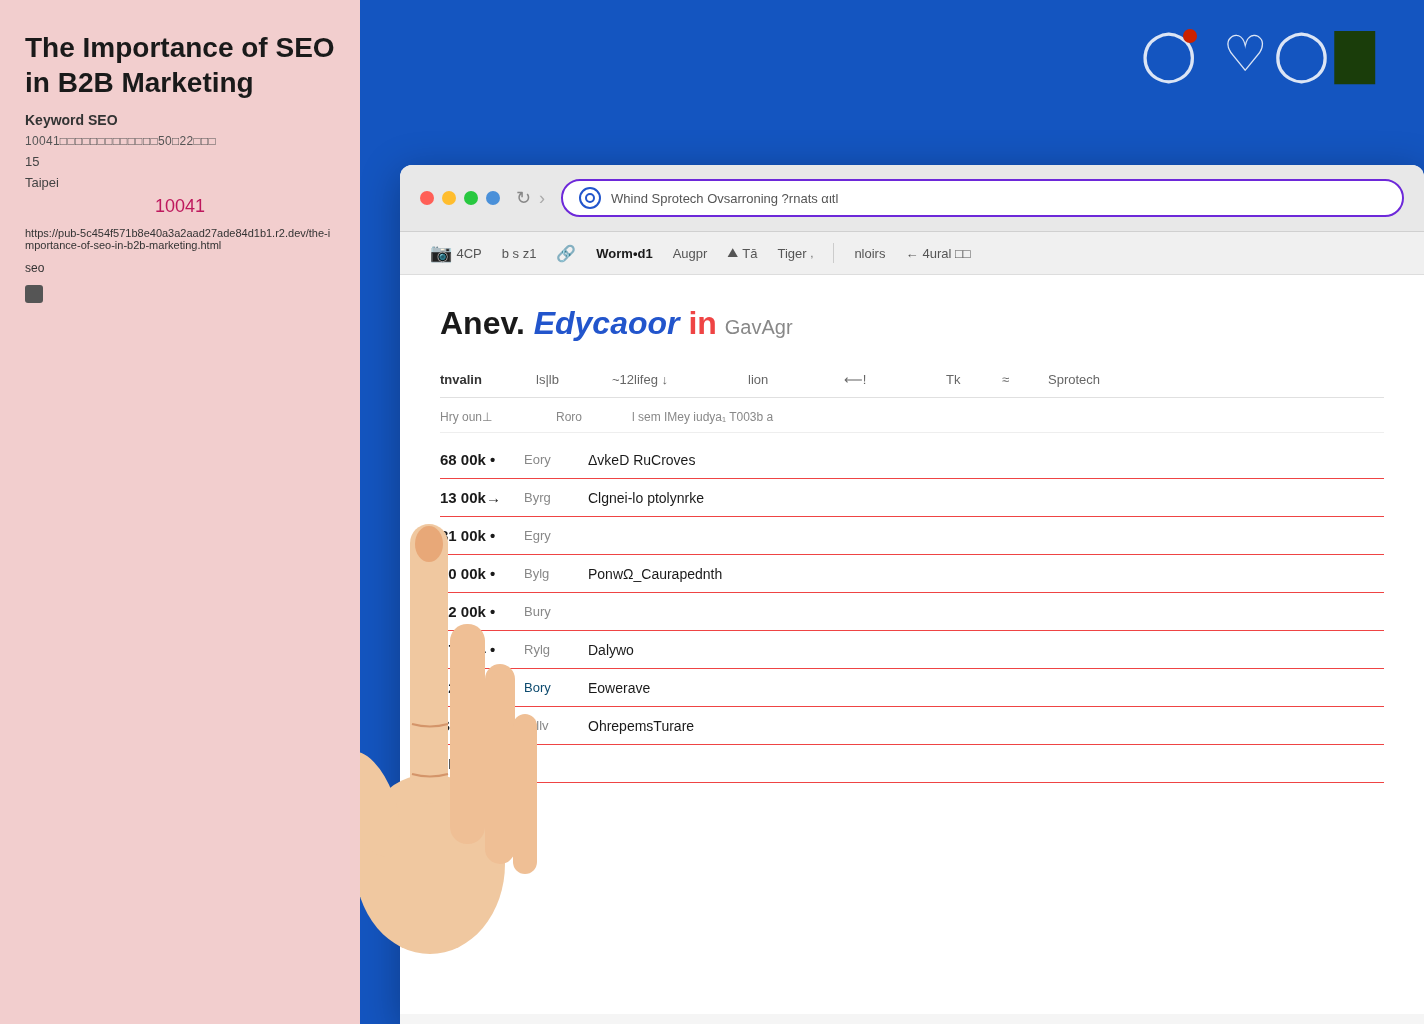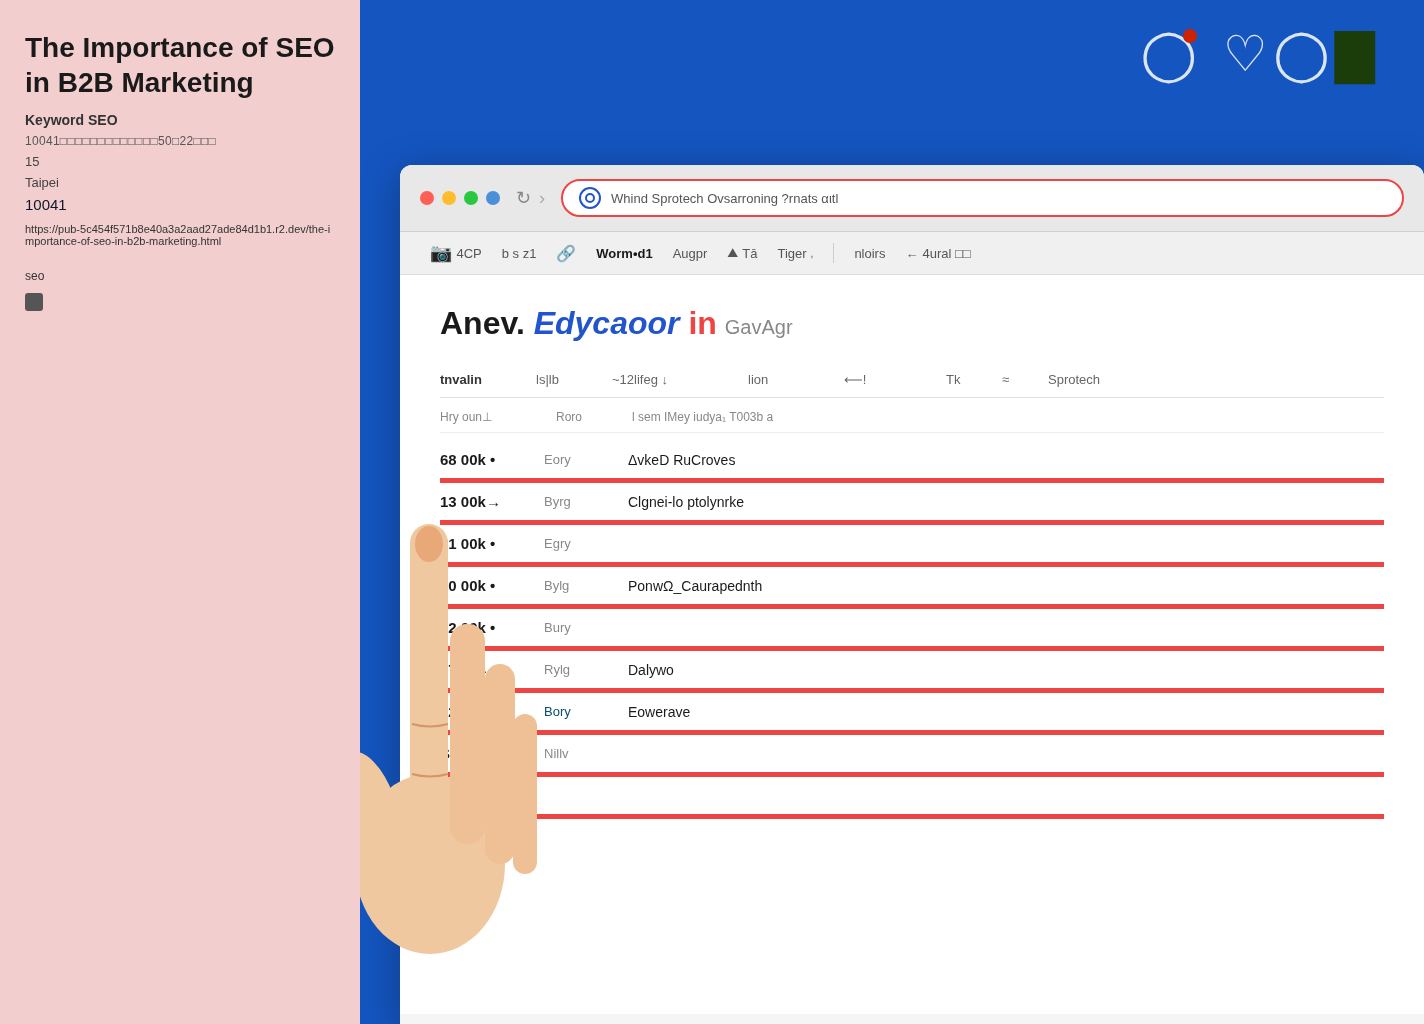--- a/index.html
+++ b/index.html
@@ -49,35 +49,36 @@
       font-size: 13px;
       color: #444;
     }
 
     .left-panel .meta-city {
       font-size: 13px;
       color: #444;
     }
 
     .left-panel .meta-zip {
-      font-size: 15px;
-      color: #0f172a;
+      font-size: 18px;
+      color: #be185d;
+      text-align: center;
     }
 
     .left-panel .meta-url {
       font-size: 11px;
       color: #333;
       word-break: break-all;
       margin-top: 4px;
     }
 
     .left-panel .tag {
       font-size: 12px;
       color: #333;
-      margin-top: 16px;
+      margin-top: 4px;
     }
 
     .left-panel .tag-icon {
       width: 18px;
       height: 18px;
       background: #555;
       border-radius: 3px;
       margin-top: 4px;
       display: inline-block;
     }
@@ -138,21 +139,21 @@
     }
 
     .address-bar {
       flex: 1;
       background: #fff;
       border-radius: 20px;
       padding: 6px 16px;
       display: flex;
       align-items: center;
       gap: 10px;
-      border: 2px solid #ef4444;
+      border: 2px solid #6d28d9;
     }
 
     .address-bar .home-icon {
       width: 22px;
       height: 22px;
       border: 2px solid #2255cc;
       border-radius: 50%;
       display: flex;
       align-items: center;
       justify-content: center;
@@ -243,23 +244,23 @@
       padding: 8px 0;
       font-size: 12px;
       color: #888;
       border-bottom: 1px solid #eee;
       margin-bottom: 8px;
     }
 
     .data-row {
       display: flex;
       align-items: center;
-      gap: 24px;
+      gap: 4px;
       padding: 10px 0;
-      border-bottom: 5px solid #ef4444;
+      border-bottom: 1px solid #ef4444;
       font-size: 14px;
       color: #333;
     }
 
     .col-num-val {
       width: 80px;
       font-weight: 700;
       color: #1a1a1a;
       font-size: 15px;
     }
@@ -427,20 +428,21 @@
     <span style="flex:1; color:#1a1a1a; font-weight:500;">Dalywo</span>
   </div>
           <div class="data-row">
     <span class="col-num-val">32 00k •</span>
     <span style="width:60px; color:#0c4a6e; font-size:13px;">Bory</span>
     <span style="flex:1; color:#1a1a1a; font-weight:500;">Eowerave</span>
   </div>
           <div class="data-row">
     <span class="col-num-val">S0 00k •</span>
     <span style="width:60px; color:#888; font-size:13px;">Nillv</span>
+    <span style="flex:1; color:#1a1a1a; font-weight:500;">OhrepemsTurare</span>
   </div>
           <div class="data-row">
     <span class="col-num-val">8F 00k •</span>
     <span style="width:60px; color:#888; font-size:13px;"></span>
     <span style="flex:1; color:#1a1a1a; font-weight:500;"></span>
   </div>
         </div>
 
     </div>
   </div>

